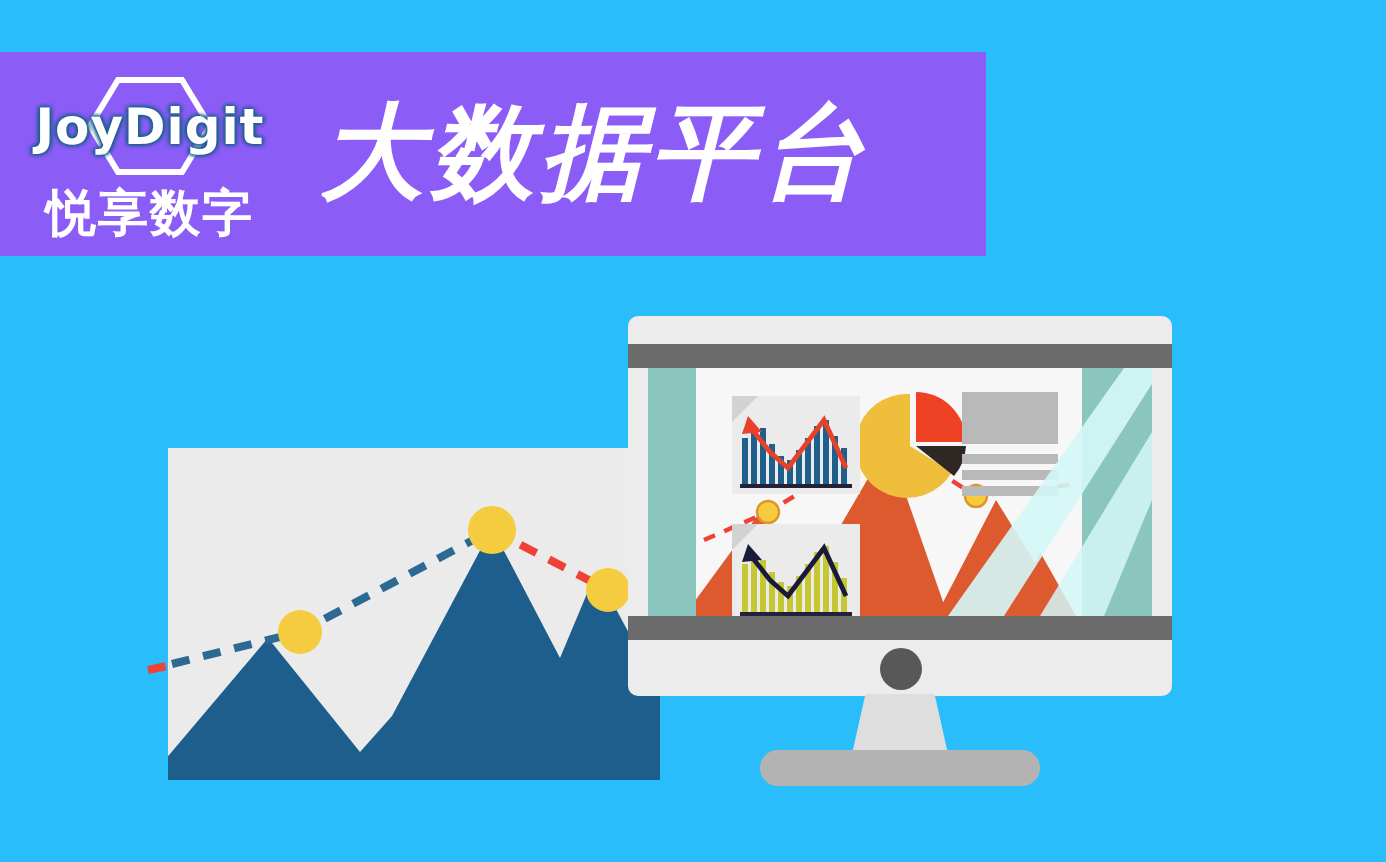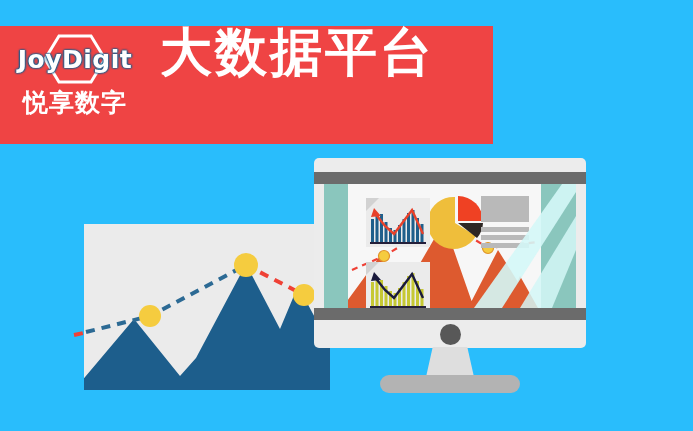--- a/index.html
+++ b/index.html
@@ -15,23 +15,24 @@
     background: #29bdfc;
     font-family: "Liberation Sans", sans-serif;
   }
 
   
   #banner {
     position: absolute;
     left: 0;
     top: 26px;
     width: 493px;
-    height: 118px;
-    background: #ef4444;
+    height: 102px;
+    background: #8b5cf6;
     display: flex;
+    align-items: center;
   }
   #logo-block {
     position: relative;
     width: 122px;
     height: 94px;
     margin-left: 14px;
     flex: 0 0 auto;
     display: flex;
     flex-direction: column;
     align-items: center;
@@ -74,20 +75,21 @@
     font-family: "DejaVu Sans", sans-serif;
   }
   #banner-title {
     color: #ffffff;
     font-size: 52px;
     font-weight: bold;
     letter-spacing: 3px;
     margin-left: 24px;
     line-height: 1;
     font-family: "DejaVu Sans", sans-serif;
+    font-style: italic;
   }
 
   
   #left-panel {
     position: absolute;
     left: 84px;
     top: 224px;
     width: 246px;
     height: 166px;
     background: #ebebeb;

